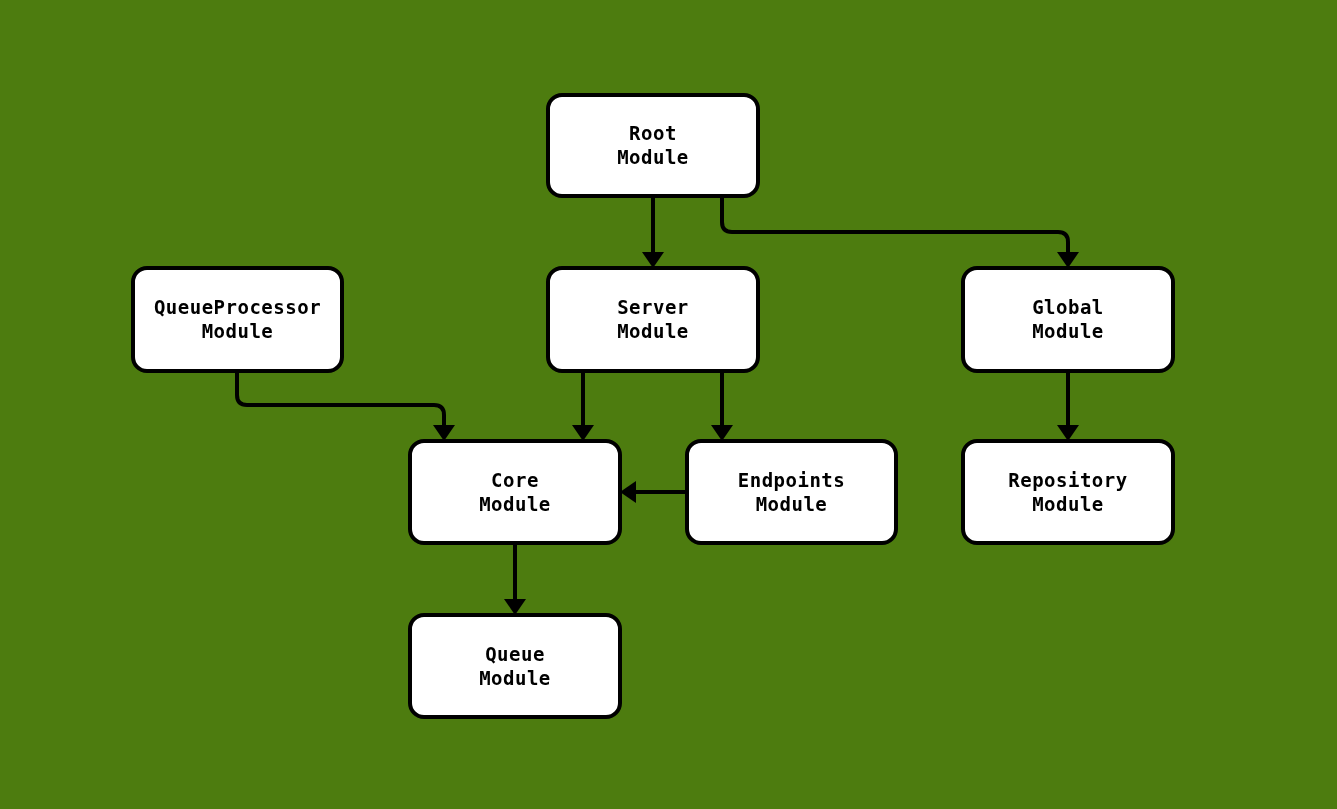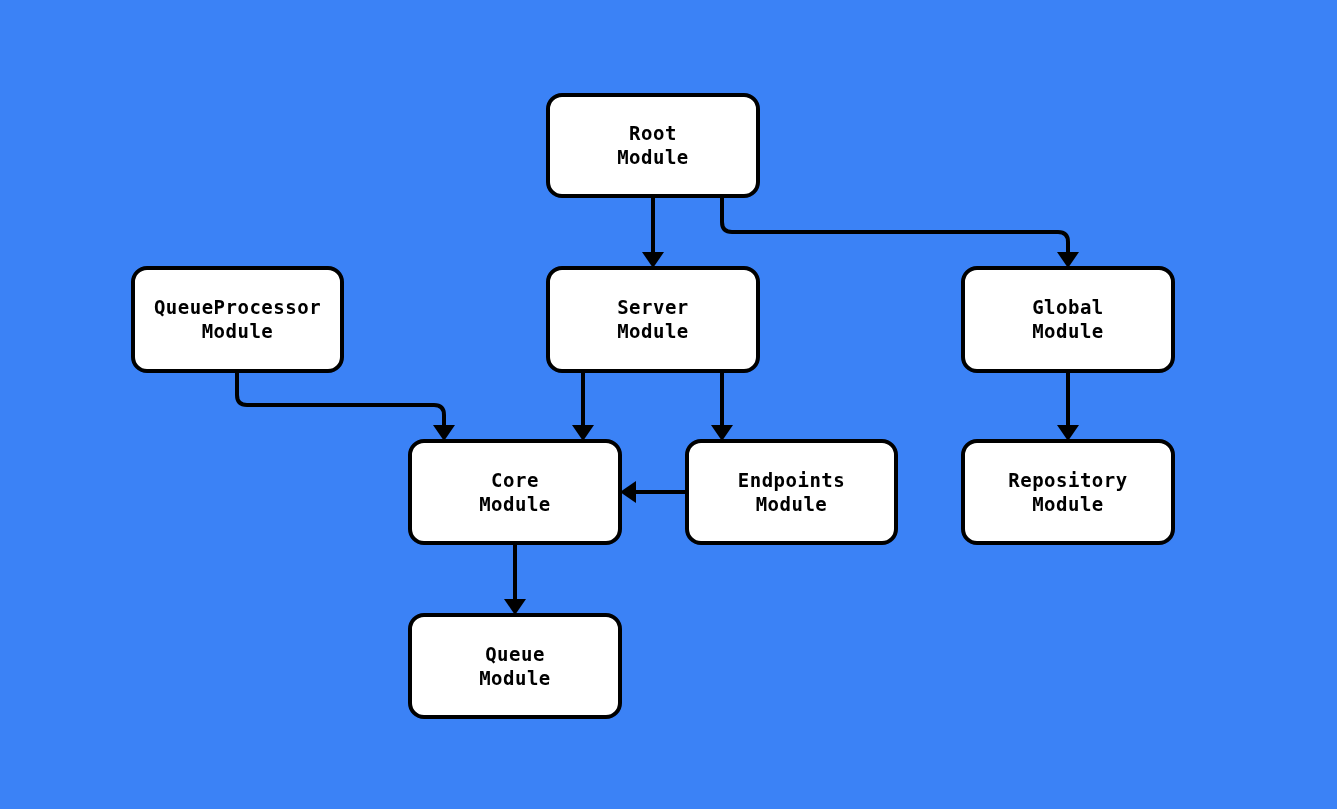--- a/index.html
+++ b/index.html
@@ -11,21 +11,21 @@
   body {
     width: 1337px;
     height: 809px;
     font-family: "DejaVu Sans Mono", "Liberation Mono", monospace;
     overflow: hidden;
   }
   #diagram-canvas {
     position: relative;
     width: 1337px;
     height: 809px;
-    background: #3b82f6;
+    background: #4d7c0f;
   }
   svg.diagram-svg {
     position: absolute;
     top: 0;
     left: 0;
     width: 1337px;
     height: 809px;
     display: block;
   }
   .node-box {

